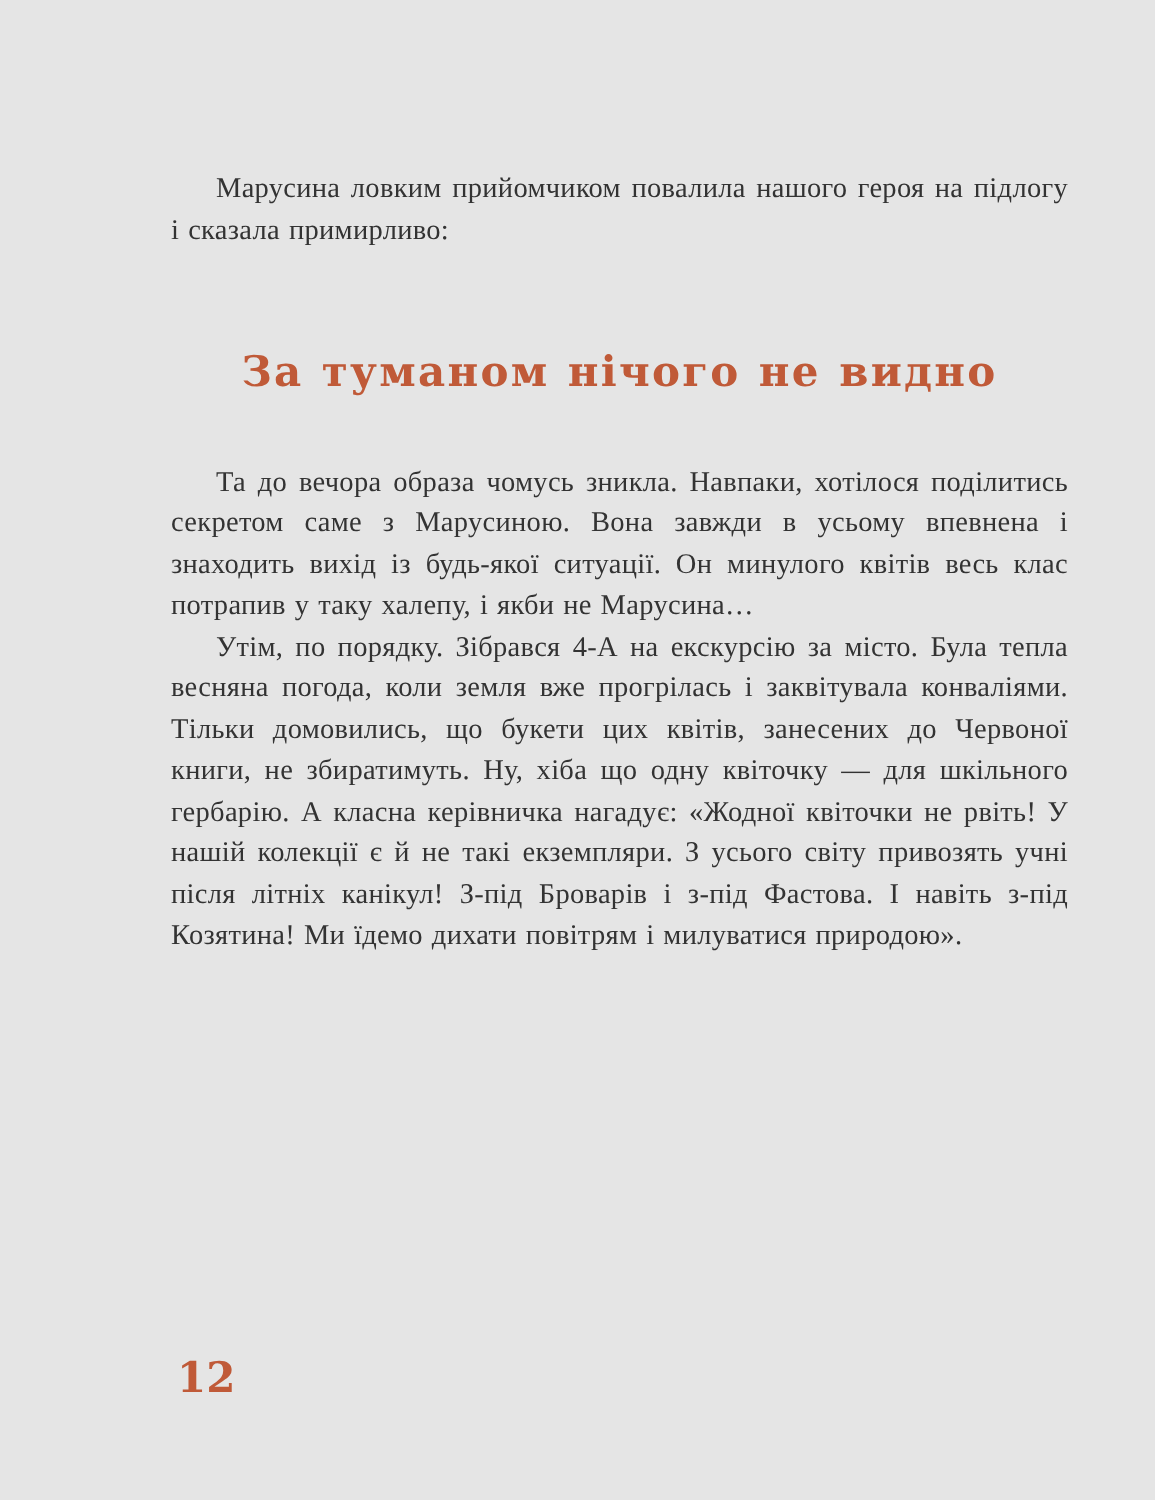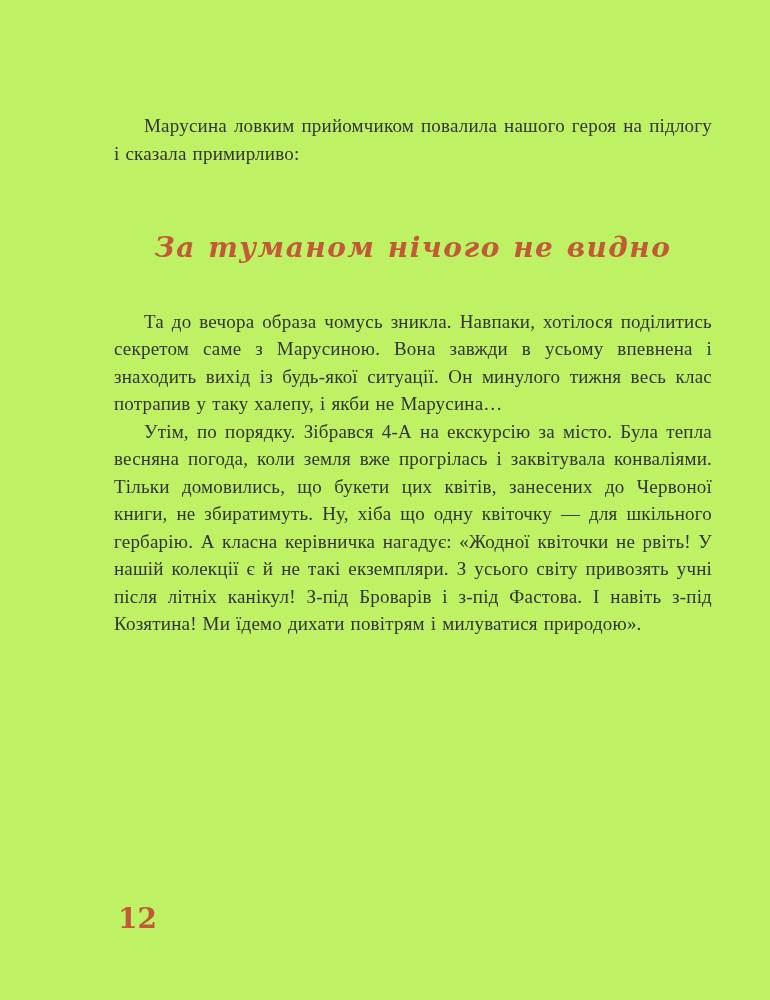--- a/index.html
+++ b/index.html
@@ -14,21 +14,21 @@
     font-family: "Liberation Serif", "DejaVu Serif", serif;
     color: #333333;
     overflow: hidden;
   }
   .page {
     position: absolute;
     top: 0;
     left: 0;
     width: 770px;
     height: 1000px;
-    background: #bef264;
+    background: #e5e5e5;
   }
   .text-block {
     position: absolute;
     top: 112px;
     left: 114px;
     width: 598px;
   }
   .para {
     font-size: 19px;
     line-height: 27.5px;
@@ -39,21 +39,20 @@
     letter-spacing: 0.2px;
     word-spacing: 1px;
     hyphens: auto;
   }
   .chapter-heading {
     margin-top: 67px;
     margin-bottom: 46px;
     text-align: center;
     font-size: 28px;
     font-weight: bold;
-    font-style: italic;
     letter-spacing: 1.5px;
     color: #c05a38;
     text-indent: 0;
     font-family: "DejaVu Serif", "Liberation Serif", serif;
   }
   .page-number {
     position: absolute;
     left: 118px;
     top: 902px;
     font-size: 28px;
@@ -68,21 +67,21 @@
 <div class="page">
 
   <div class="text-block">
 
     <p class="para">Марусина ловким прийомчиком повалила нашого героя на підлогу і сказала примирливо:</p>
 
 
     <h2 class="para chapter-heading">За туманом нічого не видно</h2>
 
 
-    <p class="para">Та до вечора образа чомусь зникла. Навпаки, хотілося поділитись секретом саме з Марусиною. Вона завжди в усьому впевнена і знаходить вихід із будь-якої ситуації. Он минулого тижня весь клас потрапив у таку халепу, і якби не Марусина…</p>
+    <p class="para">Та до вечора образа чомусь зникла. Навпаки, хотілося поділитись секретом саме з Марусиною. Вона завжди в усьому впевнена і знаходить вихід із будь-якої ситуації. Он минулого квітів весь клас потрапив у таку халепу, і якби не Марусина…</p>
 
     <p class="para">Утім, по порядку. Зібрався 4-А на екскурсію за місто. Була тепла весняна погода, коли земля вже прогрілась і заквітувала конваліями. Тільки домовились, що букети цих квітів, занесених до Червоної книги, не збиратимуть. Ну, хіба що одну квіточку — для шкільного гербарію. А класна керівничка нагадує: «Жодної квіточки не рвіть! У нашій колекції є й не такі екземпляри. З усього світу привозять учні після літніх канікул! З-під Броварів і з-під Фастова. І навіть з-під Козятина! Ми їдемо дихати повітрям і милуватися природою».</p>
 
   </div>
 
   <div class="page-number">12</div>
 
 </div>
 
 </body></html>

